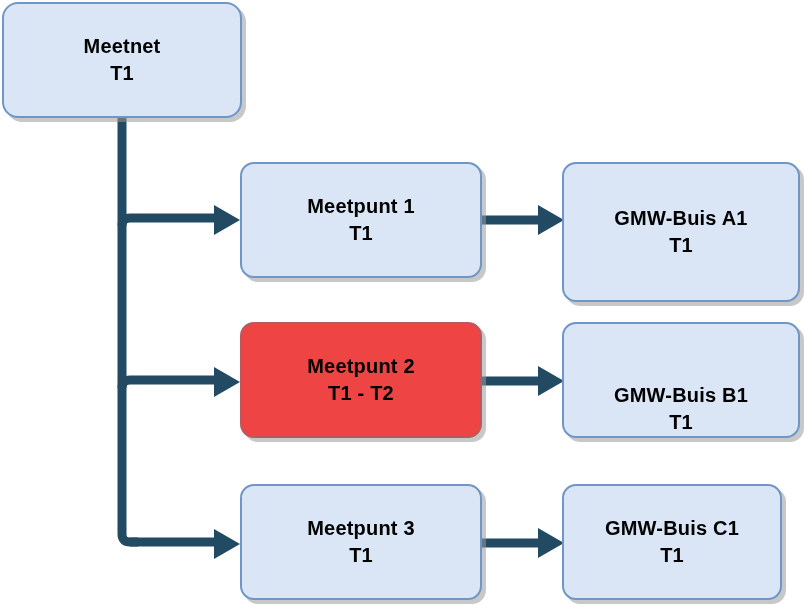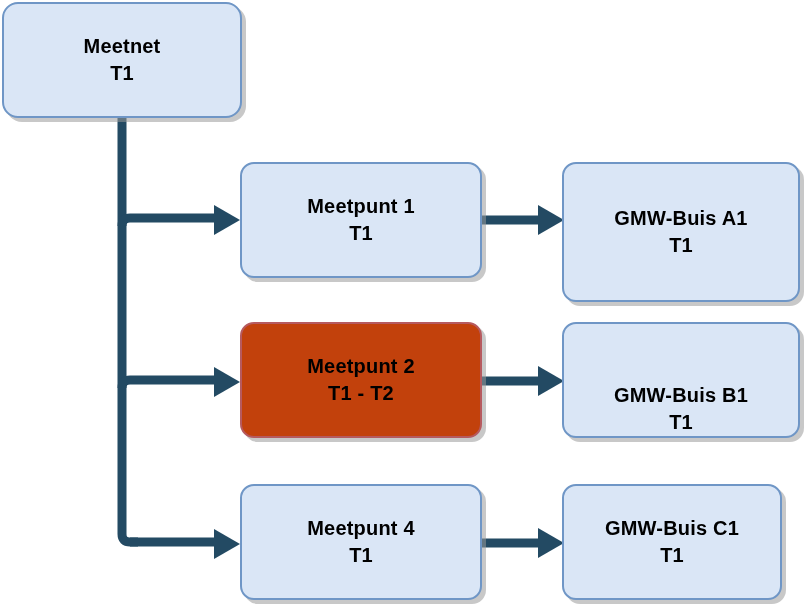--- a/index.html
+++ b/index.html
@@ -37,21 +37,21 @@
     color: #000000;
     letter-spacing: 0.2px;
     white-space: nowrap;
     text-align: center;
   }
   .node.blue {
     background: #dae6f6;
     border-color: #6f96c6;
   }
   .node.pink {
-    background: #c2410c;
+    background: #ef4444;
     border-color: #b65a5f;
   }
 
   
   #node-meetnet      { left: 2px;   top: 2px;   width: 240px; height: 116px; border-radius: 16px; }
   #node-meetpunt-1   { left: 240px; top: 162px; width: 242px; height: 116px; }
   #node-meetpunt-2   { left: 240px; top: 322px; width: 242px; height: 116px; }
   #node-meetpunt-3   { left: 240px; top: 484px; width: 242px; height: 116px; }
   #node-gmw-a1       { left: 562px; top: 162px; width: 238px; height: 140px; }
   #node-gmw-b1       { left: 562px; top: 322px; width: 238px; height: 116px; justify-content: flex-end; }
@@ -105,21 +105,21 @@
     <div class="line1">Meetpunt 1</div>
     <div class="line2">T1</div>
   </div>
 
   <div class="node pink" id="node-meetpunt-2">
     <div class="line1">Meetpunt 2</div>
     <div class="line2">T1 - T2</div>
   </div>
 
   <div class="node blue" id="node-meetpunt-3">
-    <div class="line1">Meetpunt 4</div>
+    <div class="line1">Meetpunt 3</div>
     <div class="line2">T1</div>
   </div>
 
   <div class="node blue" id="node-gmw-a1">
     <div class="line1">GMW-Buis A1</div>
     <div class="line2">T1</div>
   </div>
 
   <div class="node blue" id="node-gmw-b1">
     <div class="line1">GMW-Buis B1</div>

